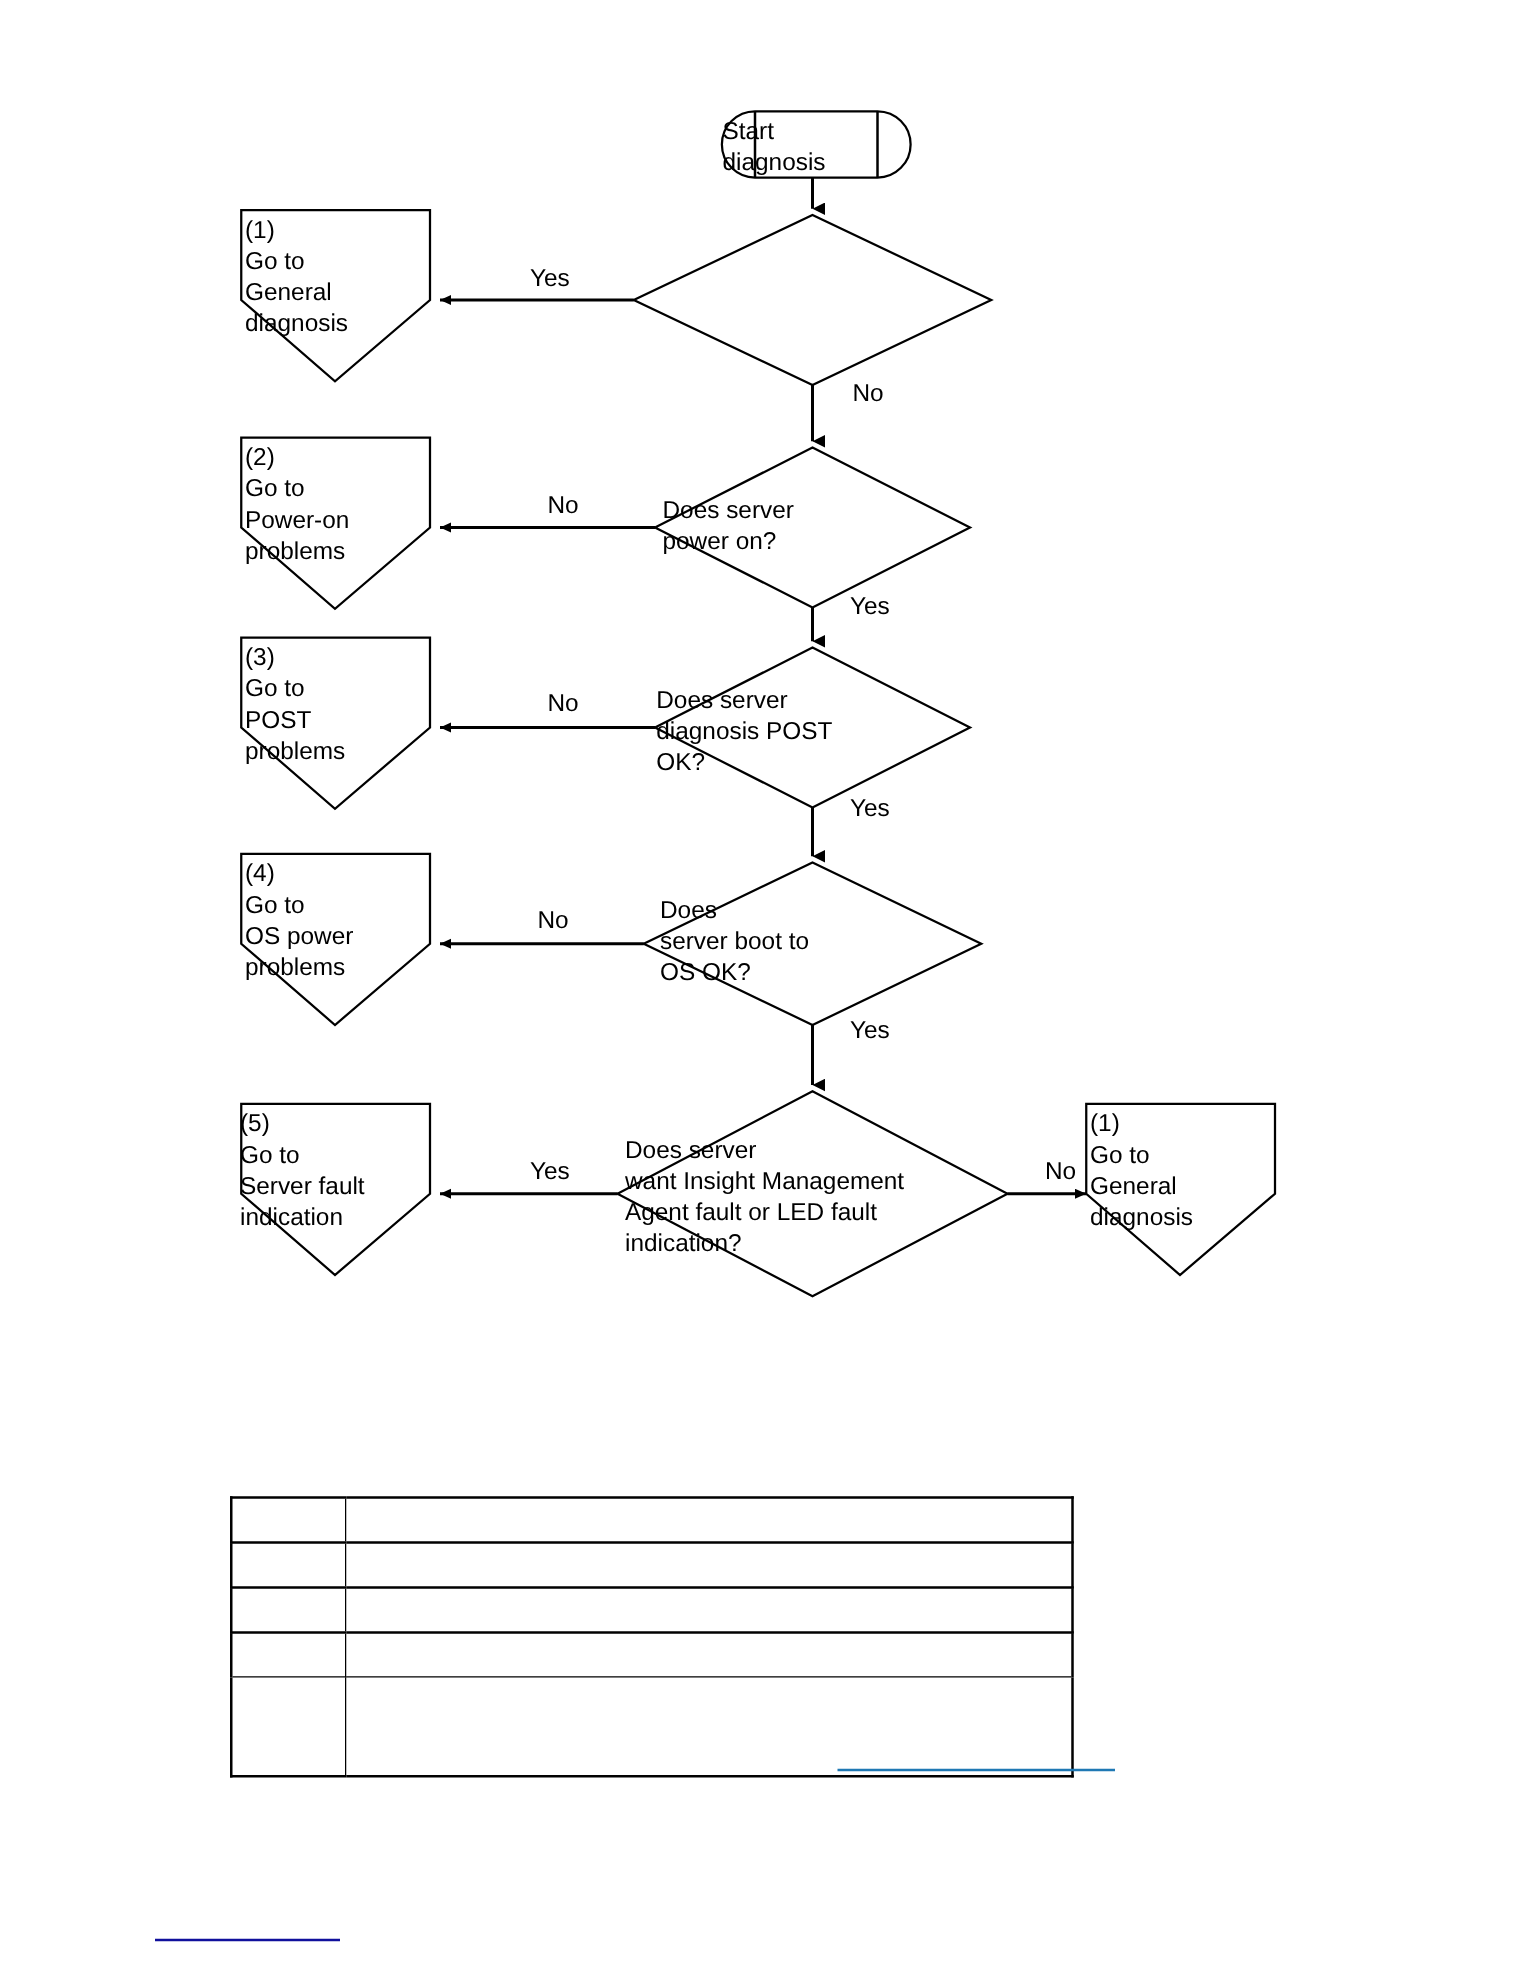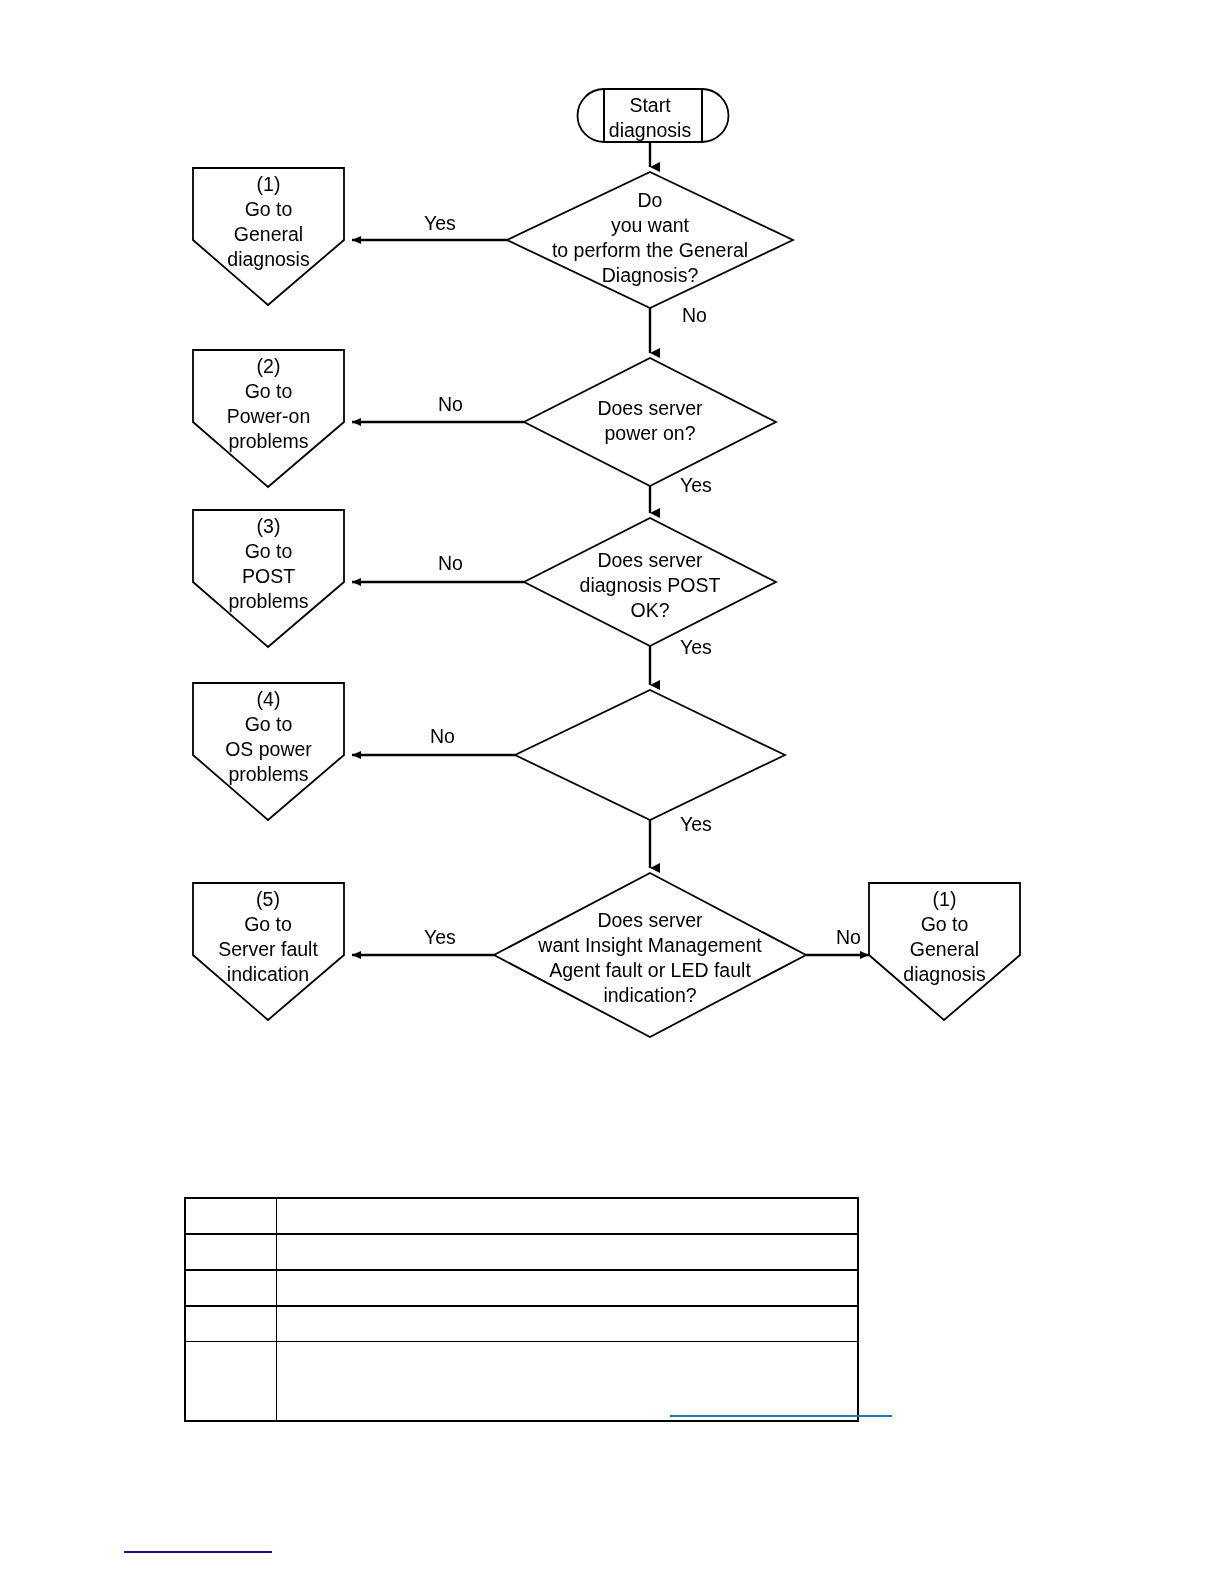--- a/index.html
+++ b/index.html
@@ -36,21 +36,21 @@
     stroke: #000000;
     stroke-width: 2.4;
     fill: none;
   }
   .divider {
     stroke: #000000;
     stroke-width: 2.0;
   }
   .node-text {
     position: absolute;
-    text-align: center;
+    text-align: left;
     font-size: 19.5px;
     line-height: 25px;
     color: #000000;
     white-space: nowrap;
     pointer-events: none;
   }
   .edge-label {
     position: absolute;
     font-size: 19.5px;
     line-height: 24px;
@@ -171,38 +171,37 @@
     <polygon class="shape-stroke-thin" points="193,883 344,883 344,955 268,1020 193,955"></polygon>
 
     <polygon class="shape-stroke-thin" points="869,883 1020,883 1020,955 944,1020 869,955"></polygon>
   </svg>
 
   <div class="node-text" style="left:578px; top:93px; width:144px;">
     <div>Start</div>
     <div>diagnosis</div>
   </div>
 
-  <div class="node-text" style="left:505px; top:188px; width:290px;">
-    <div>Do</div>
-    <div>you want</div>
-    <div>to perform the General</div>
-    <div>Diagnosis?</div>
-  </div>
 
   <div class="node-text" style="left:530px; top:396px; width:240px;">
     <div>Does server</div>
     <div>power on?</div>
   </div>
 
   <div class="node-text" style="left:525px; top:548px; width:250px;">
     <div>Does server</div>
     <div>diagnosis POST</div>
     <div>OK?</div>
   </div>
 
+  <div class="node-text" style="left:528px; top:716px; width:244px;">
+    <div>Does</div>
+    <div>server boot to</div>
+    <div>OS OK?</div>
+  </div>
 
   <div class="node-text" style="left:500px; top:908px; width:300px;">
     <div>Does server</div>
     <div>want Insight Management</div>
     <div>Agent fault or LED fault</div>
     <div>indication?</div>
   </div>
 
   <div class="node-text" style="left:196px; top:172px; width:145px;">
     <div>(1)</div>

